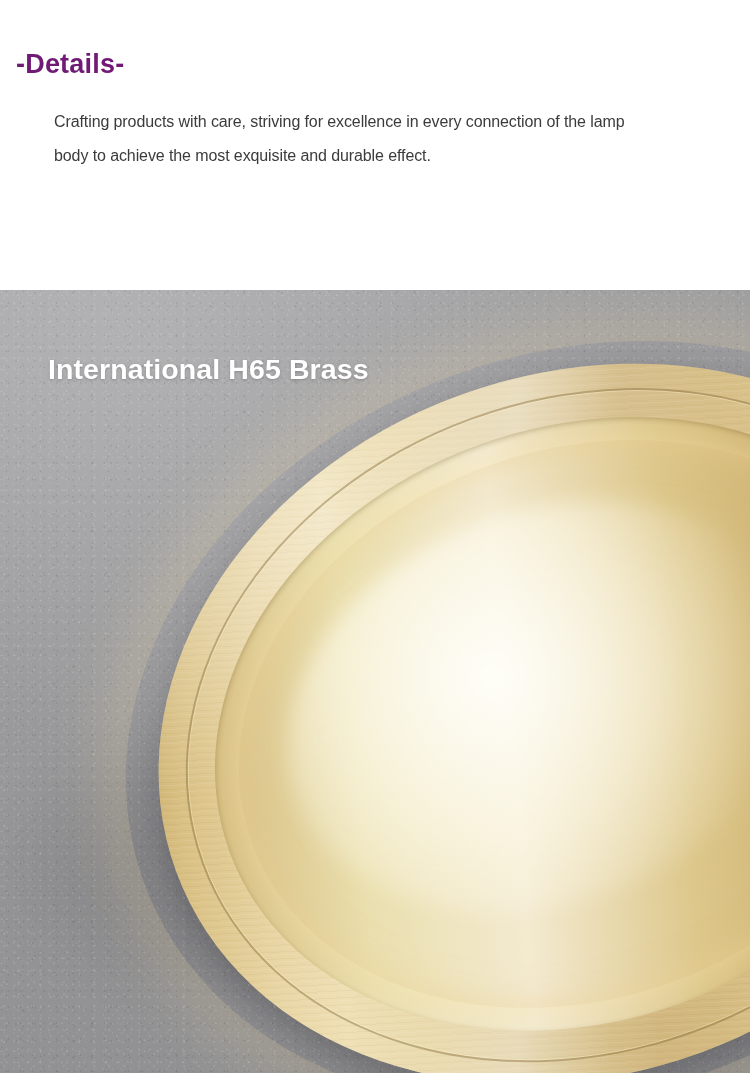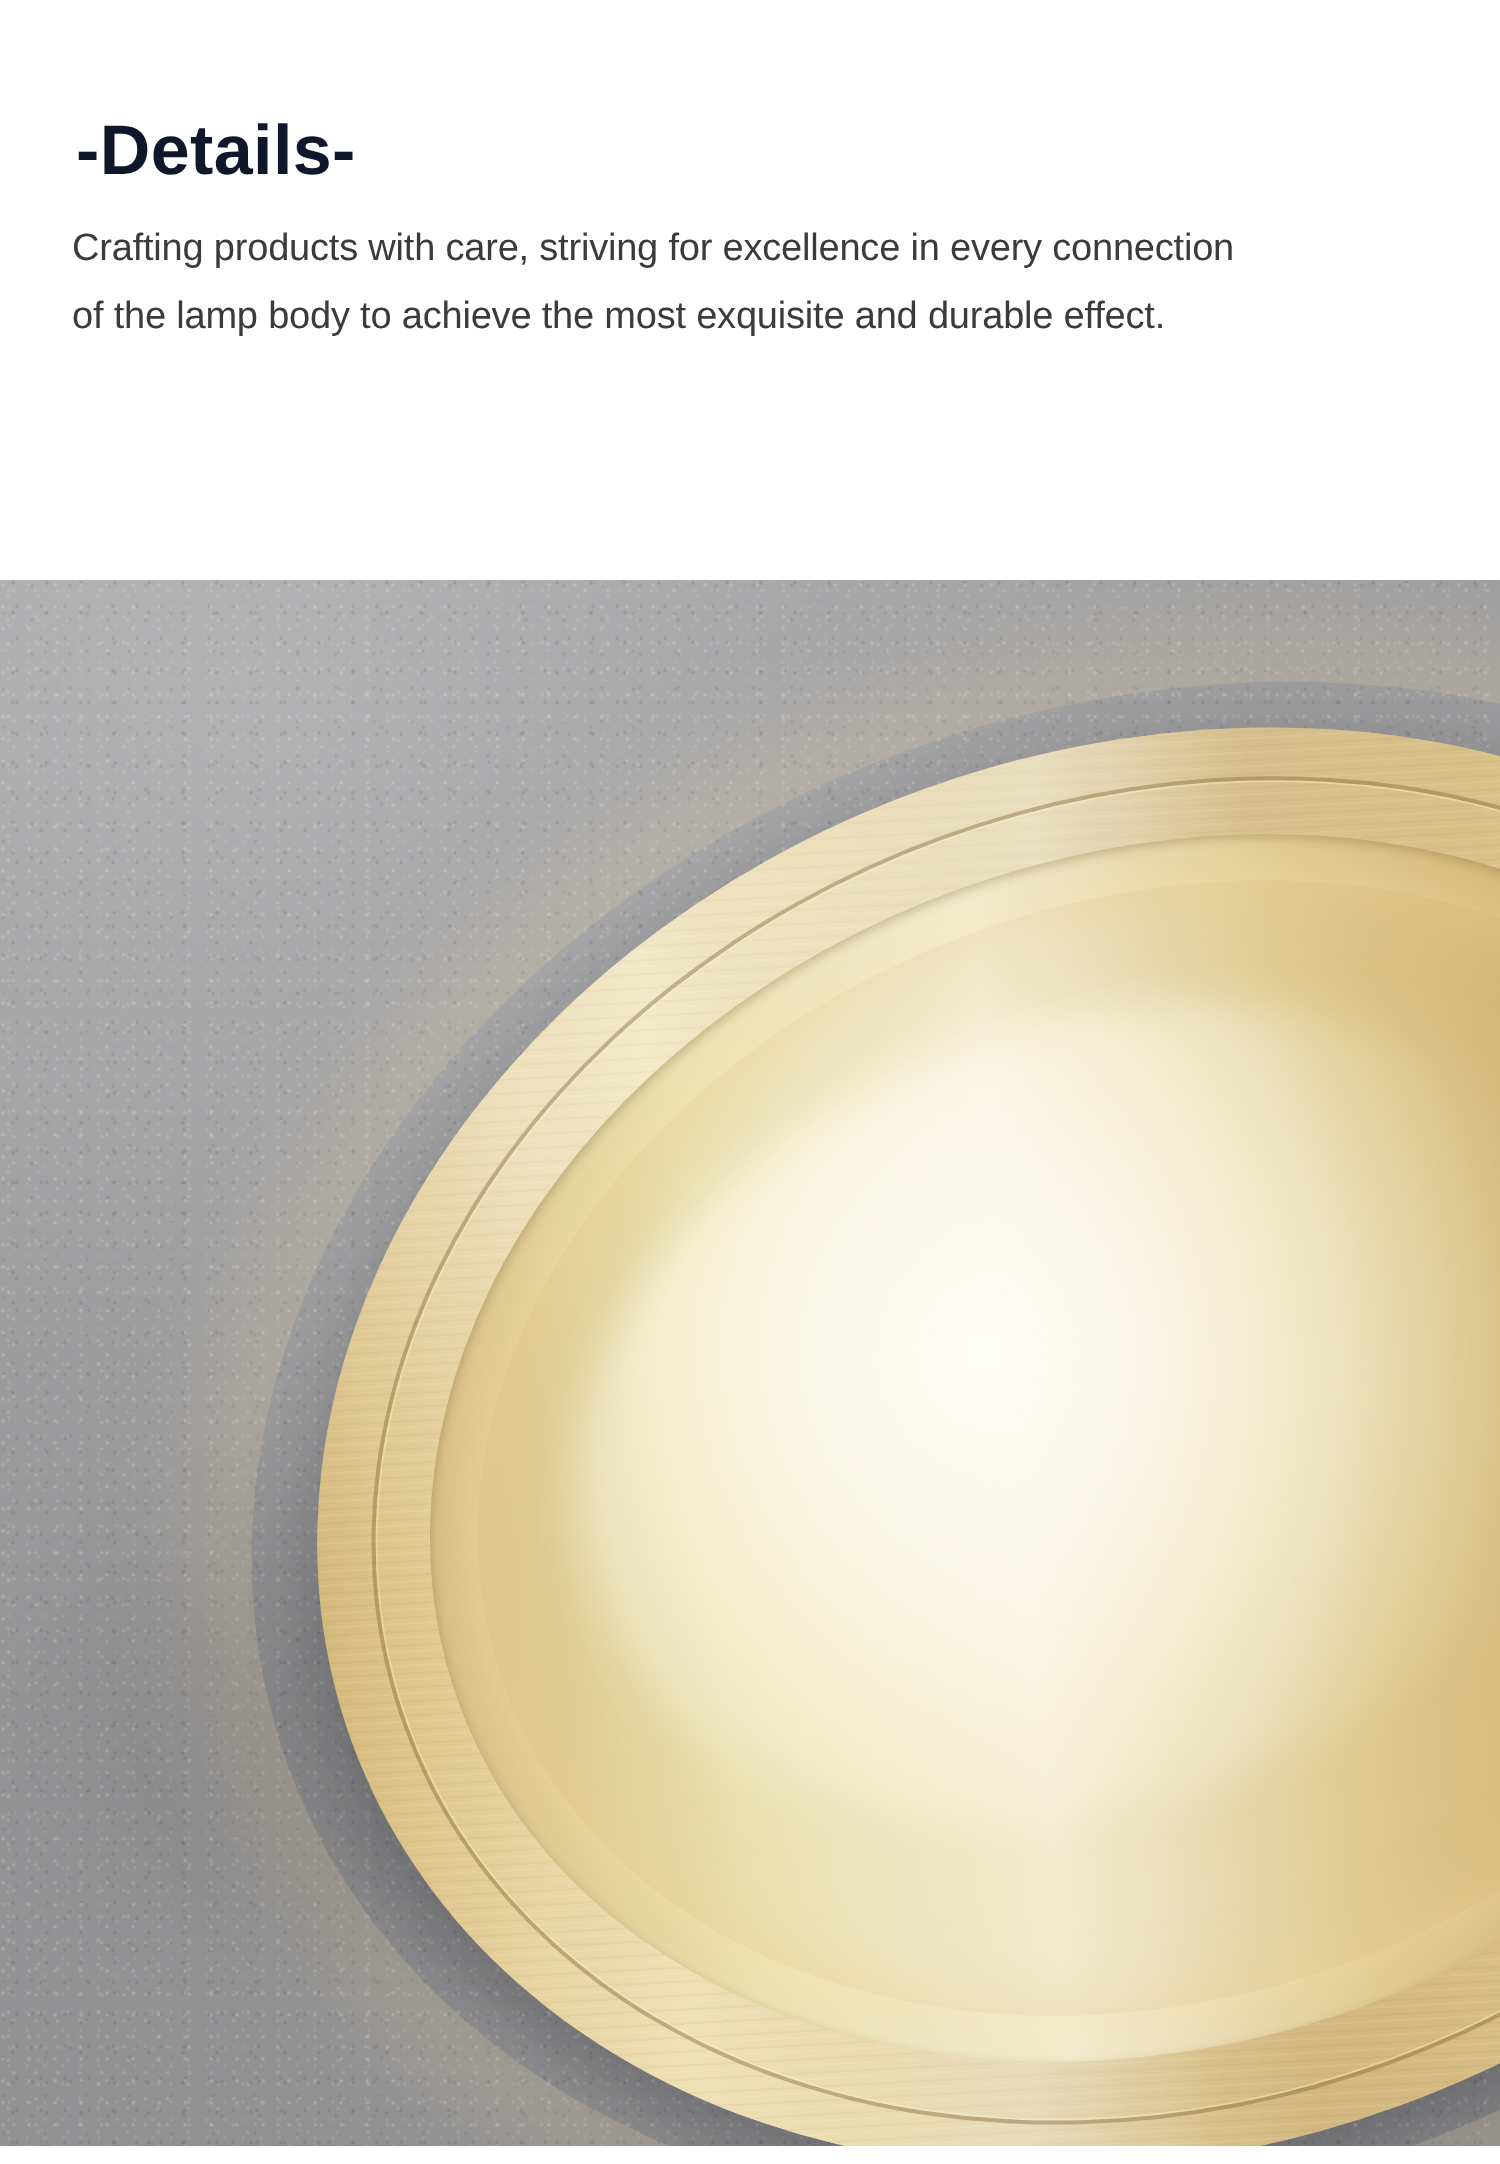--- a/index.html
+++ b/index.html
@@ -8,27 +8,27 @@
     font-family:"Liberation Sans","DejaVu Sans",sans-serif;
     -webkit-font-smoothing:antialiased;
   }
 
   
   .details-section{
     position:absolute;left:0;top:0;width:750px;height:290px;
     background:#ffffff;overflow:hidden;
   }
   .details-title{
-    position:absolute;left:38px;top:29px;
-    font-size:35px;font-weight:700;letter-spacing:.2px;
-    color:#0f172a;line-height:1;white-space:nowrap;
+    position:absolute;left:16px;top:29px;
+    font-size:27px;font-weight:700;letter-spacing:.2px;
+    color:#701a75;line-height:1;white-space:nowrap;
   }
   .details-body{
-    position:absolute;left:36px;top:89px;width:600px;
-    font-size:19px;font-weight:400;line-height:33.5px;
+    position:absolute;left:54px;top:89px;width:600px;
+    font-size:16px;font-weight:400;line-height:33.5px;
     color:#3b3b3b;letter-spacing:-.1px;
   }
 
   
   .photo-section{
     position:absolute;left:0;top:290px;width:750px;height:783px;
     overflow:hidden;background:#9b9b9d;
   }
   
   .wall{
@@ -165,15 +165,16 @@
     <div class="lamp-brass"></div>
     <div class="lamp-brush"></div>
     <div class="lamp-sheen"></div>
     <div class="lamp-groove"></div>
     <div class="lamp-bevel"></div>
     <div class="lamp-diffuser"></div>
     <div class="lamp-glow"></div>
     <div class="lamp-spill"></div>
   </div>
 
+  <h3 class="photo-title">International H65 Brass</h3>
 </section>
 
 <div class="bottom-strip"></div>
 
 </body></html>

